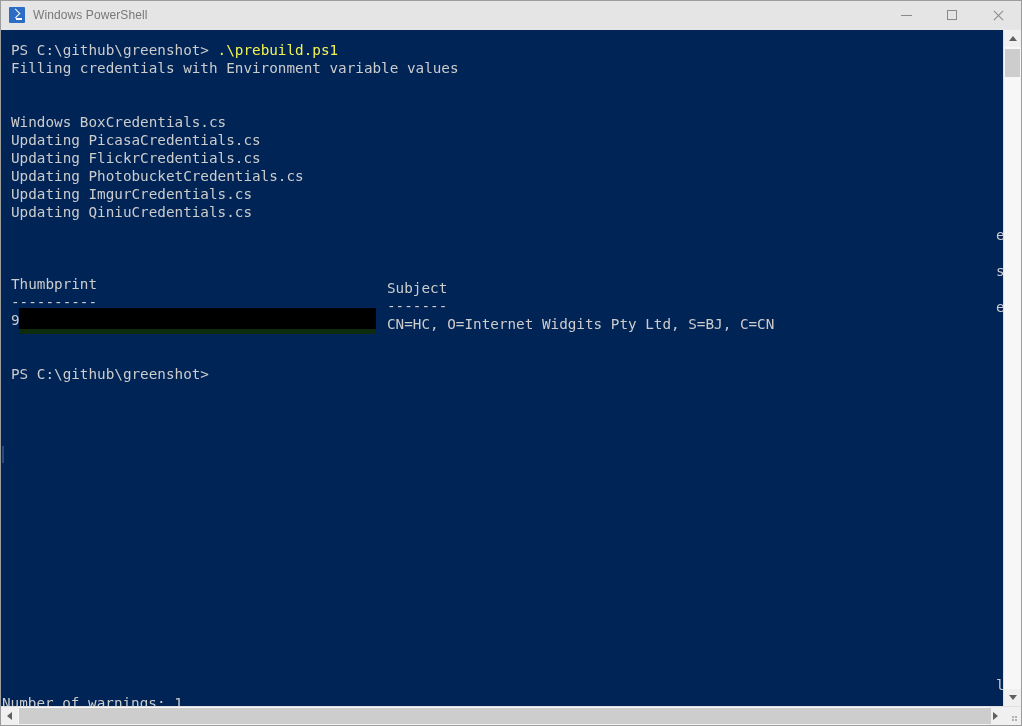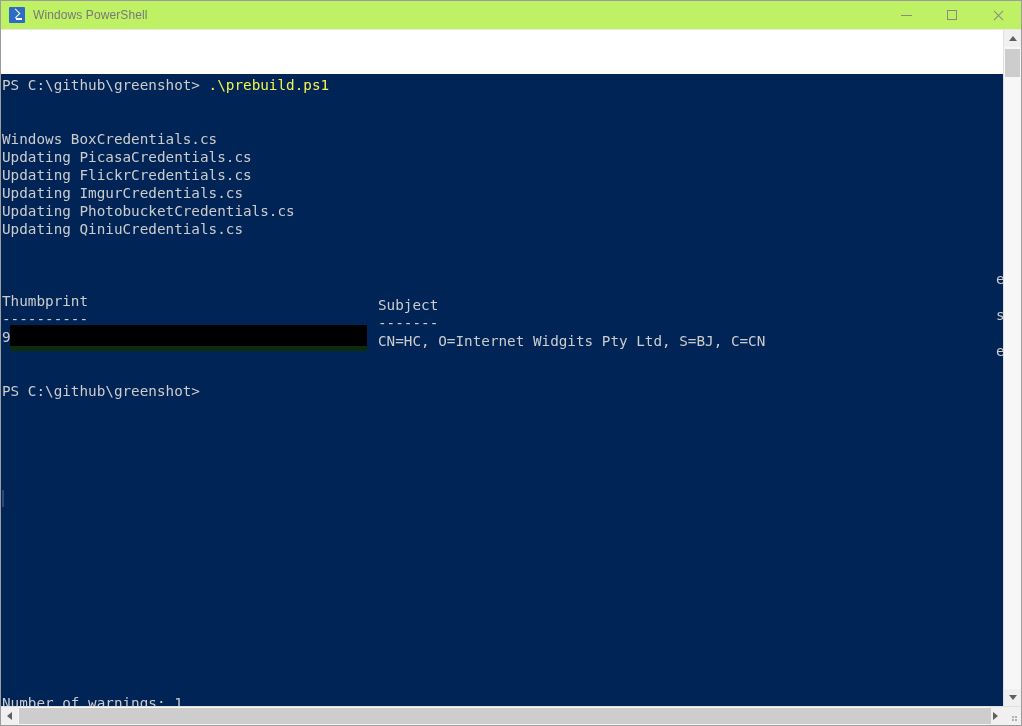--- a/index.html
+++ b/index.html
@@ -26,21 +26,21 @@
     border: 1px solid #9c9c9c;
     display: flex;
     flex-direction: column;
     overflow: hidden;
   }
 
   
   .titlebar {
     height: 28px;
     min-height: 28px;
-    background: #bef264;
+    background: #e5e5e5;
     display: flex;
     align-items: center;
     position: relative;
     border-bottom: 1px solid #e8e8e8;
   }
   .app-icon {
     width: 16px;
     height: 16px;
     margin-left: 8px;
     margin-right: 8px;
@@ -130,22 +130,21 @@
 
   .console {
     position: relative;
     flex: 1 1 auto;
     background: #012456;
     overflow: hidden;
     font-family: "DejaVu Sans Mono", "Liberation Mono", monospace;
     font-size: 14.3px;
     line-height: 18px;
     color: #cccccc;
-    padding: 0;
-    margin-top: 44px;
+    padding: 9px;
   }
   .console-inner {
     position: relative;
     padding-top: 2px;
     padding-left: 1px;
   }
   .line {
     height: 18px;
     line-height: 18px;
     white-space: pre;
@@ -346,27 +345,28 @@
     </div>
   </div>
 
   <div class="body-row">
 
     <div class="console">
       <div class="console-inner">
 
         <div class="line"><span>PS C:\github\greenshot&gt; </span><span class="yellow">.\prebuild.ps1</span></div>
 
+        <div class="line">Filling credentials with Environment variable values</div>
         <div class="line blank"></div>
         <div class="line blank"></div>
         <div class="line">Windows BoxCredentials.cs</div>
         <div class="line">Updating PicasaCredentials.cs</div>
         <div class="line">Updating FlickrCredentials.cs</div>
+        <div class="line">Updating PhotobucketCredentials.cs</div>
         <div class="line">Updating ImgurCredentials.cs</div>
-        <div class="line">Updating PhotobucketCredentials.cs</div>
         <div class="line">Updating QiniuCredentials.cs</div>
         <div class="line blank"></div>
         <div class="line blank"></div>
         <div class="line blank"></div>
 
         <div class="rowline">
           <span class="thumb-stub">Thumbprint</span>
           <span class="subject-cell">Subject</span>
         </div>
         <div class="rowline">

